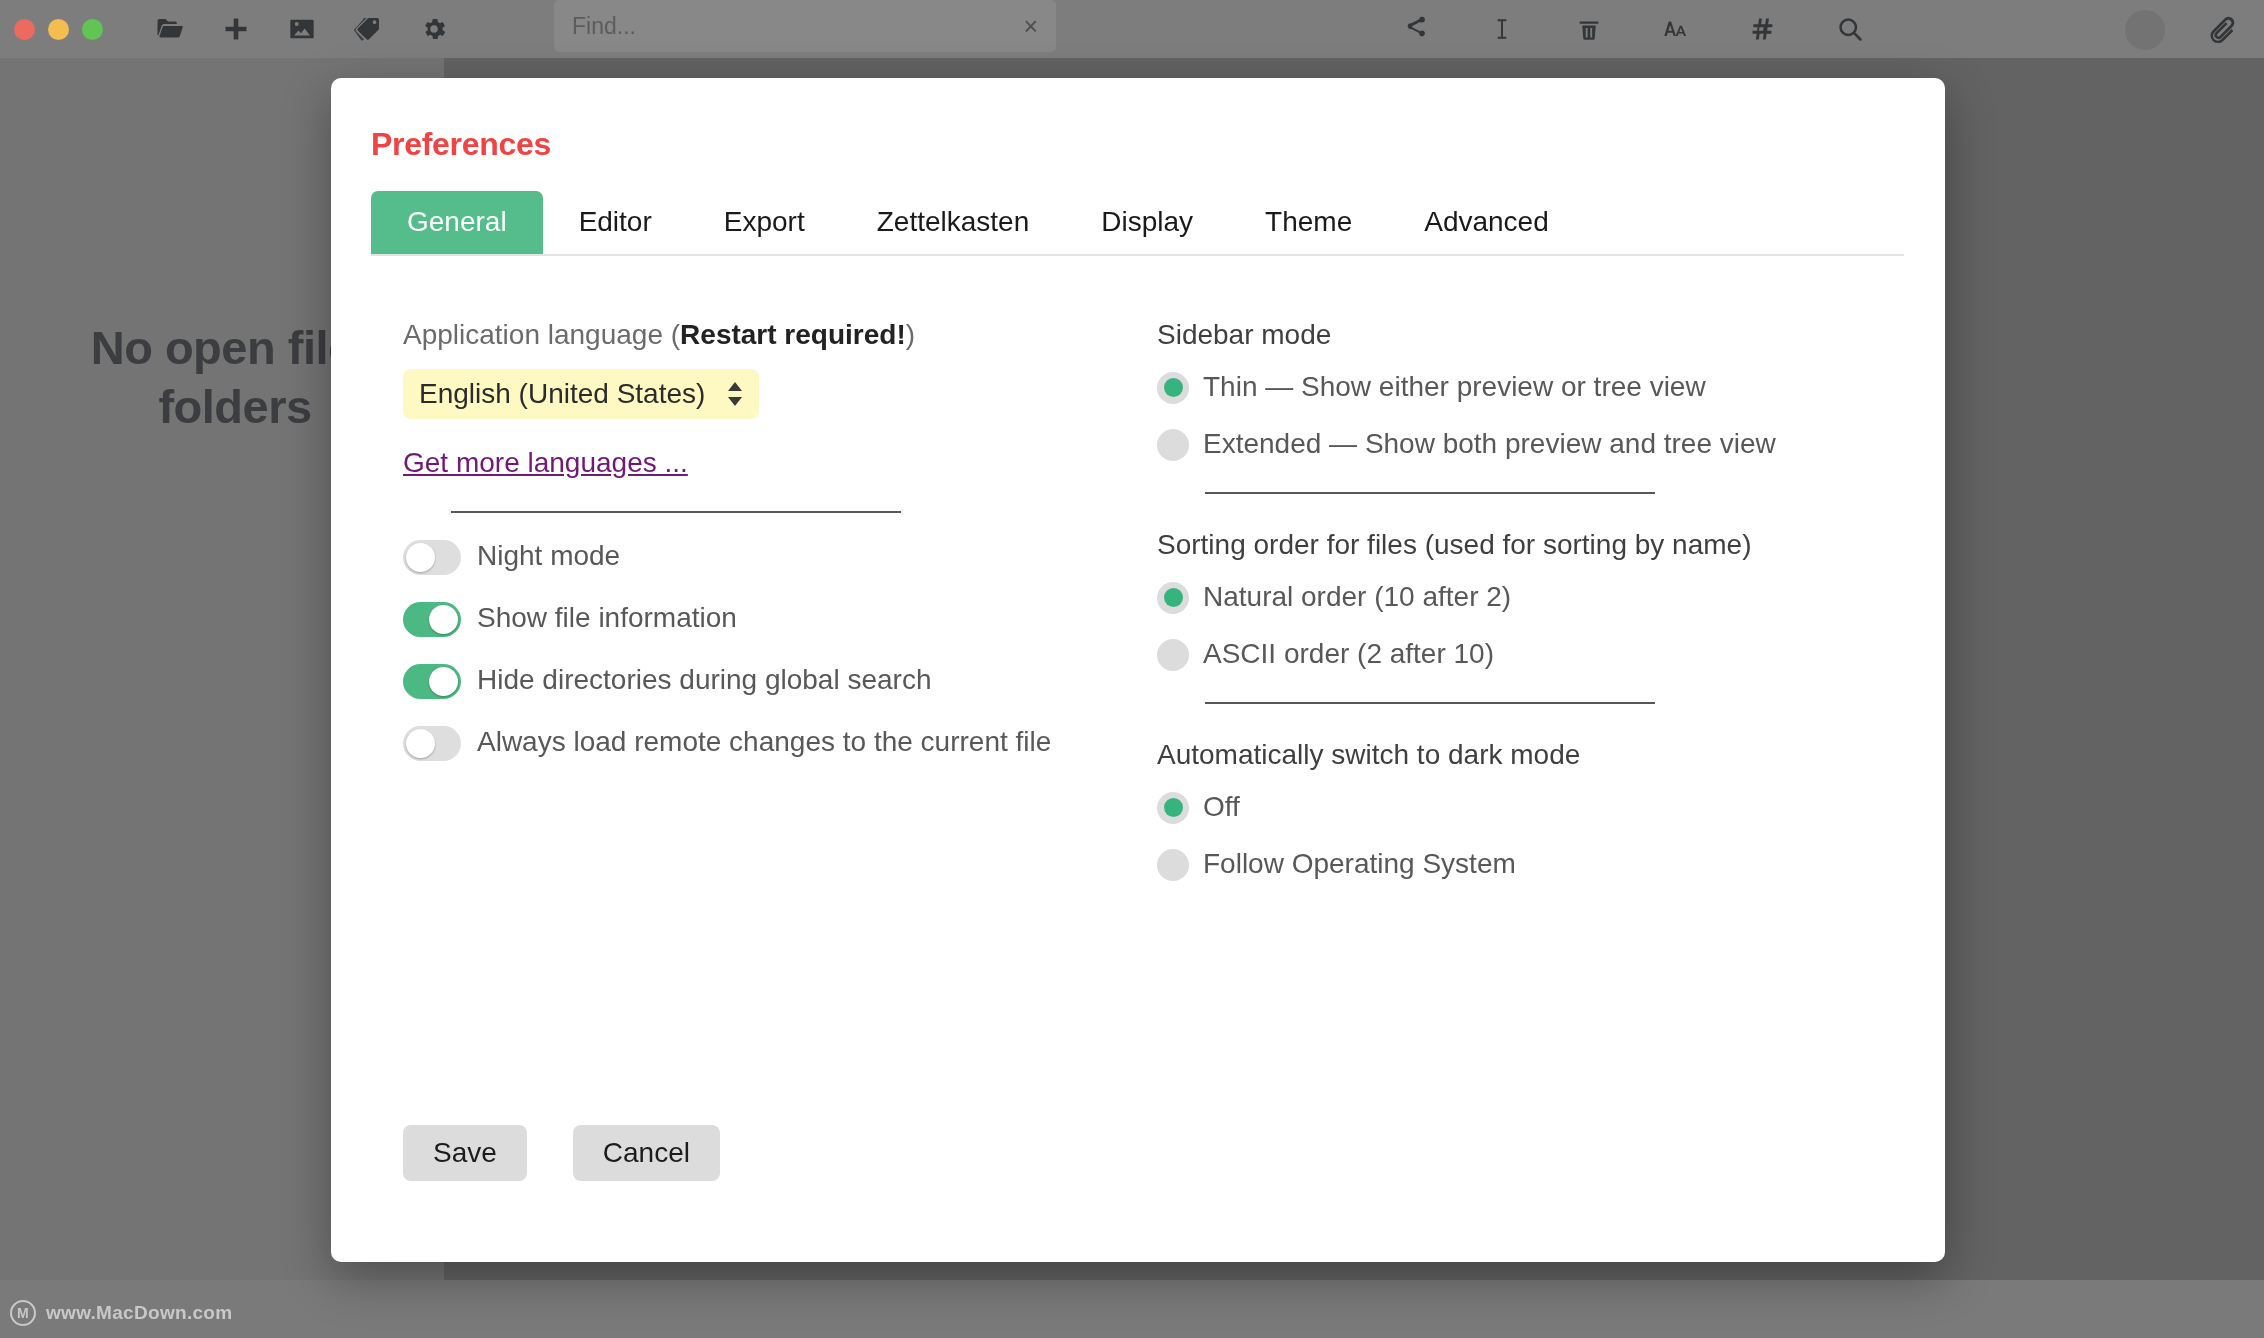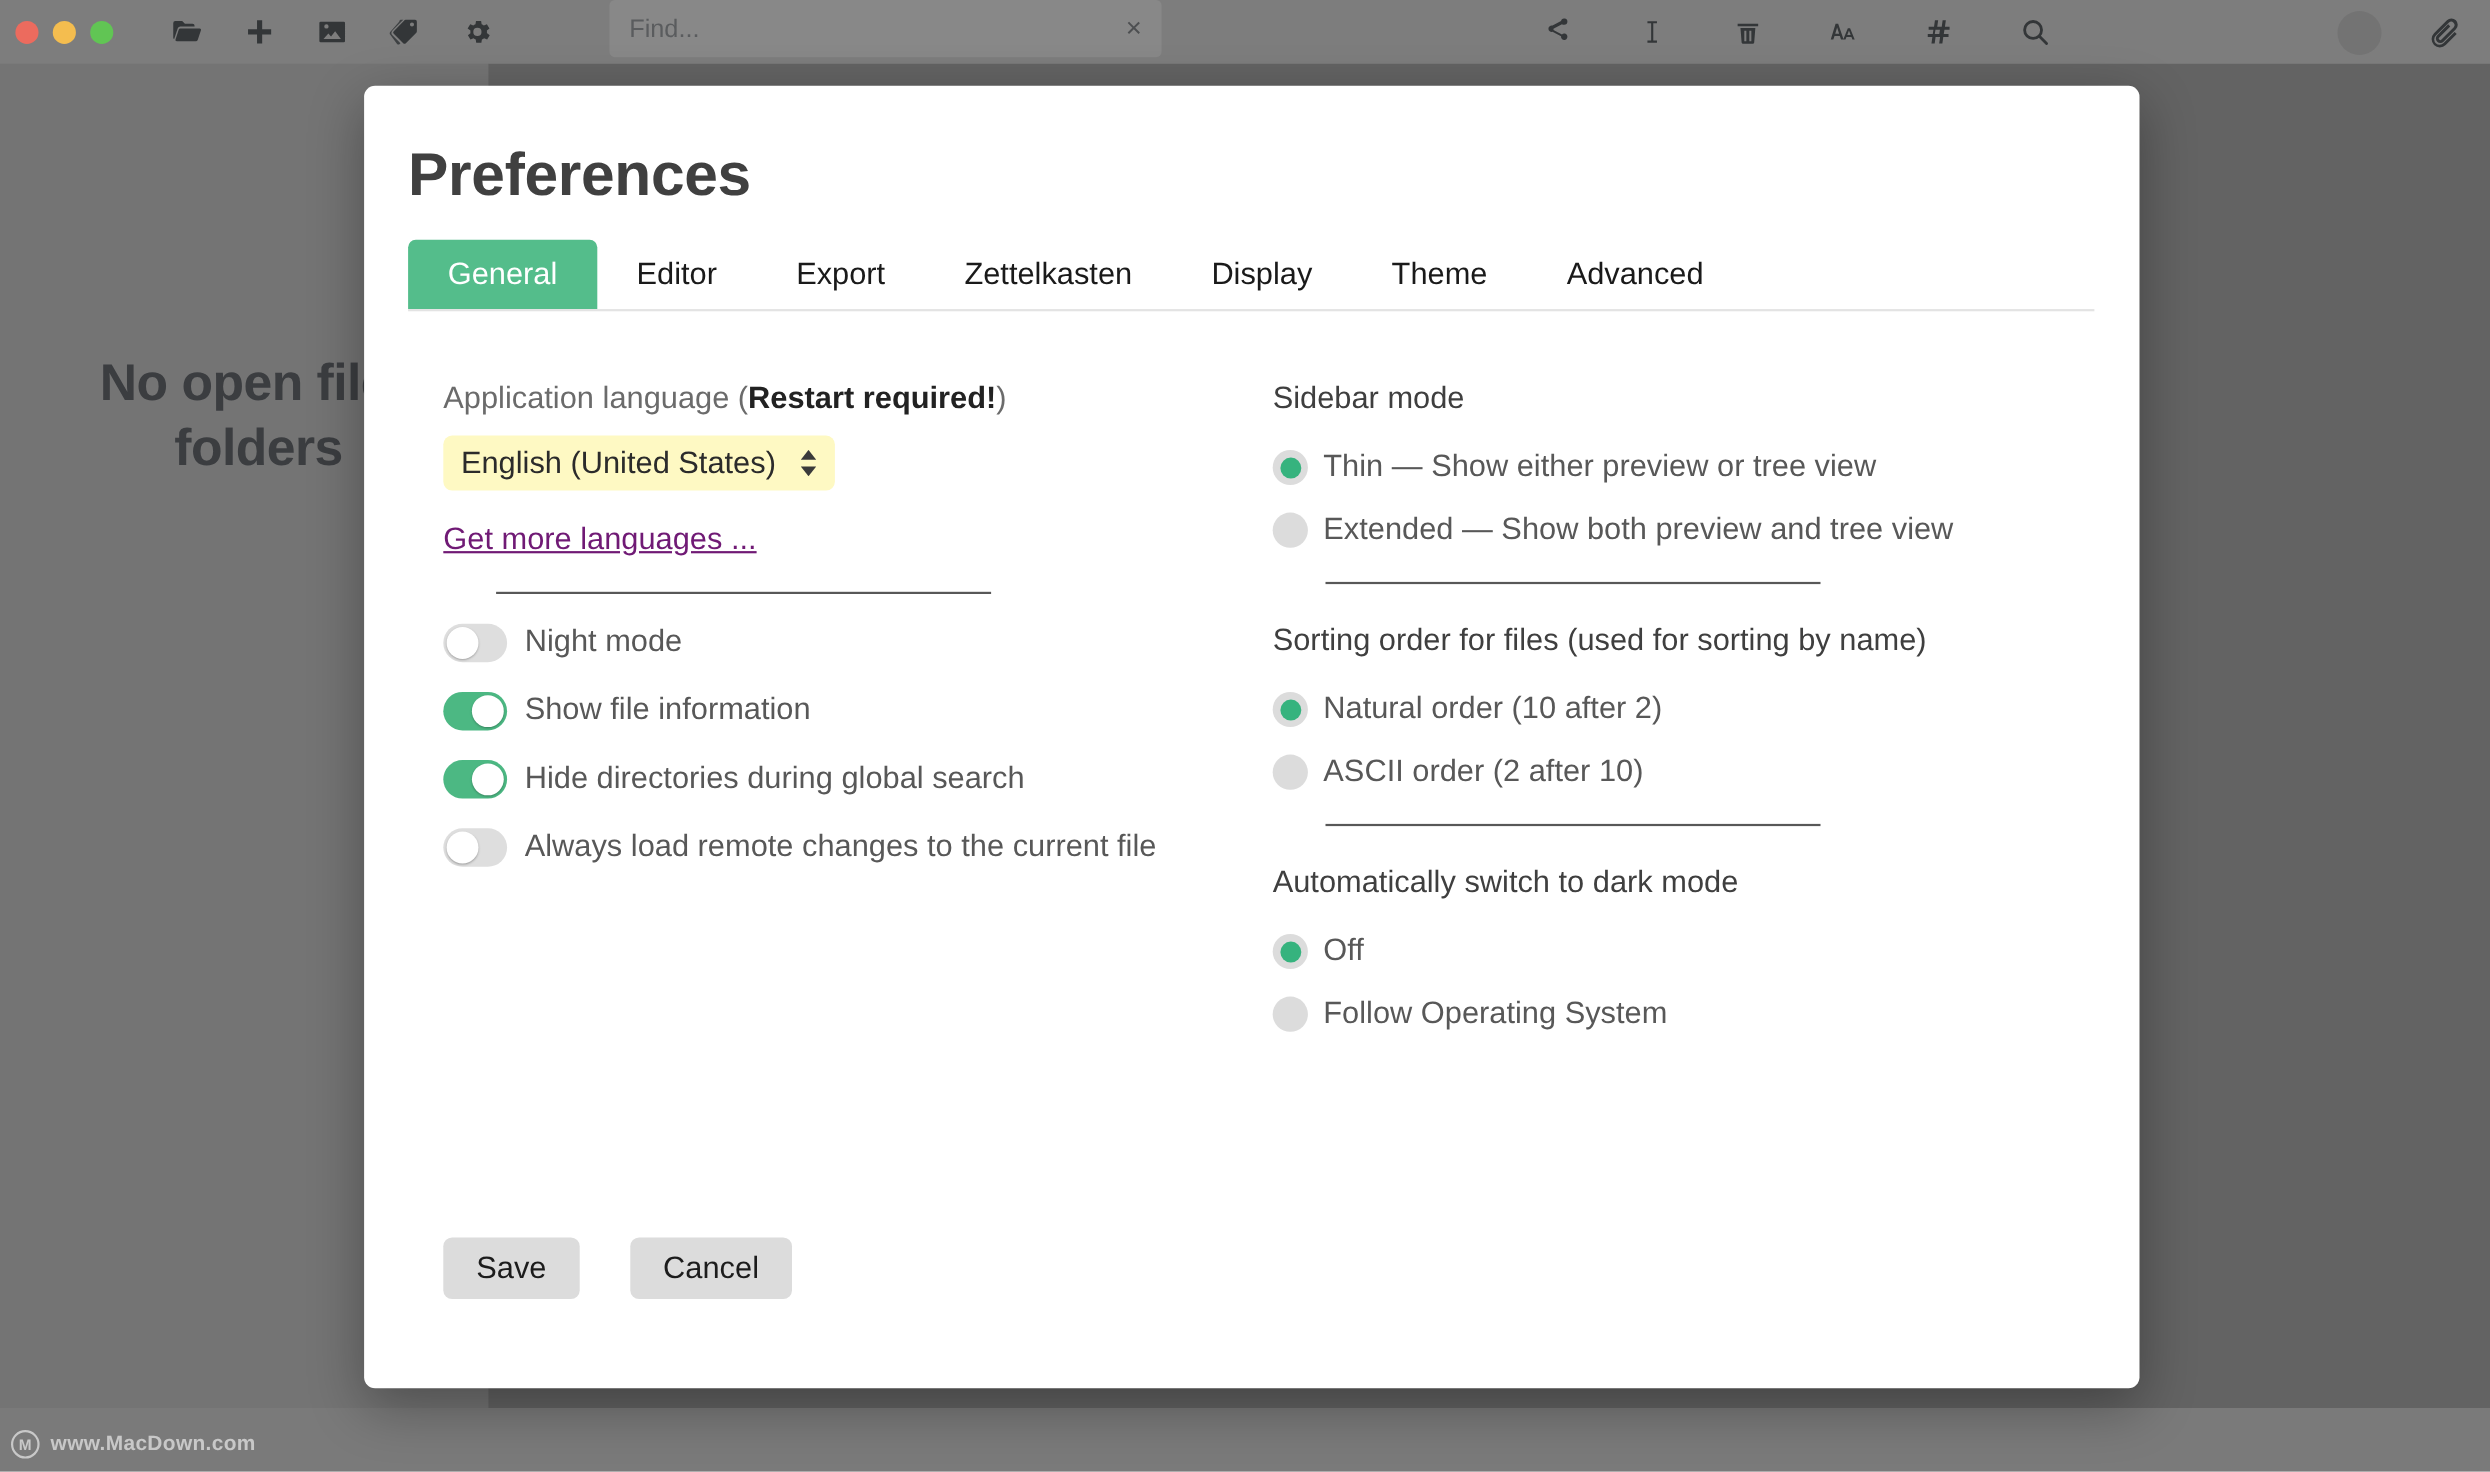--- a/index.html
+++ b/index.html
@@ -170,22 +170,22 @@
     border-radius: 10px;
     box-shadow: 0 16px 50px rgba(0,0,0,0.33);
     overflow: hidden;
   }
 
   #modal-inner {
     padding: 48px 40px 0 40px;
   }
 
   #pref-title {
-    color: #404040;
-    font-size: 55px;
+    color: #ef4444;
+    font-size: 32px;
     font-weight: bold;
     margin-left: 0px;
     letter-spacing: -0.3px;
   }
 
   
   #tabs {
     margin-top: 28px;
     display: flex;
     align-items: flex-start;
@@ -294,21 +294,21 @@
     line-height: 1.33;
     max-width: 640px;
   }
 
   
   .radio-row {
     display: flex;
     align-items: flex-start;
     margin-top: 20px;
   }
-  .radio-row.first { margin-top: 26px; align-items: center; }
+  .radio-row.first { margin-top: 16px; }
   .radio {
     flex: 0 0 auto;
     width: 32px; height: 32px;
     border-radius: 50%;
     background: #dcdcdc;
     margin-right: 14px;
     margin-top: 4px;
     display: flex;
     align-items: center;
     justify-content: center;

